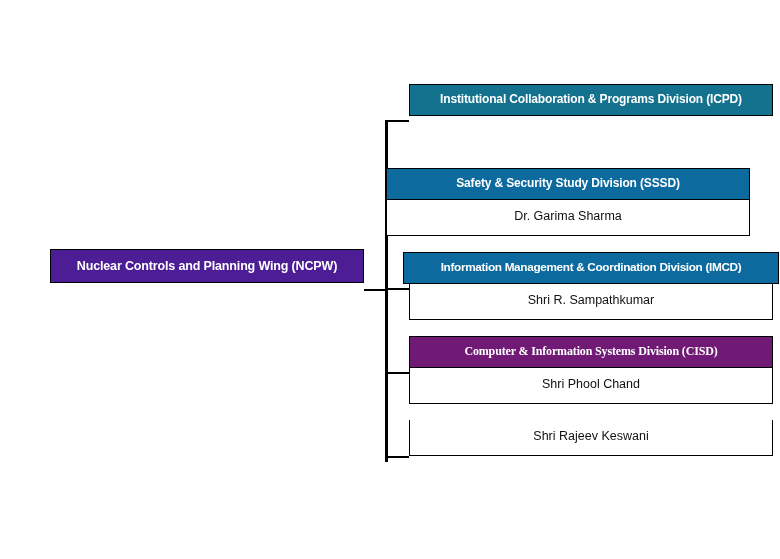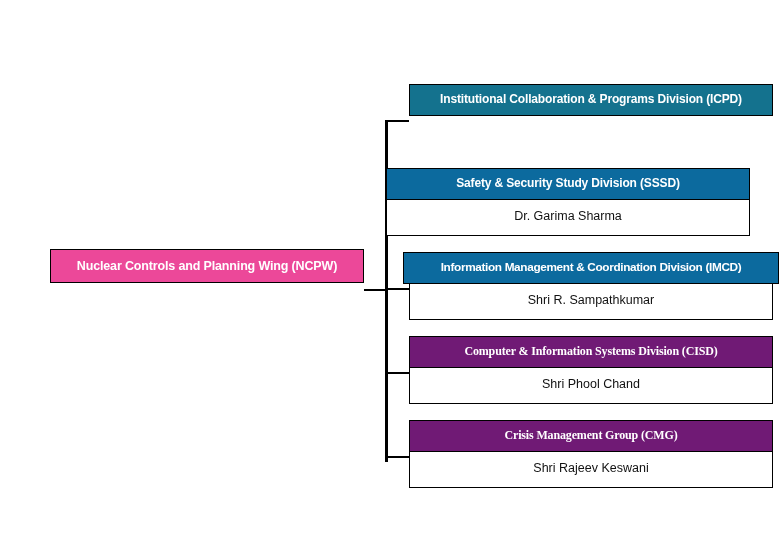--- a/index.html
+++ b/index.html
@@ -54,21 +54,21 @@
   }
 
   
   .root {
     left: 50px;
     top: 249px;
     width: 314px;
   }
   .root .node-header {
     height: 34px;
-    background: #ec4899;
+    background: #4c1d95;
     font-size: 12.5px;
   }
   .root .node-body {
     height: 62px;
     padding-top: 11px;
   }
 
   
   .child { width: 364px; }
   .child .node-header { height: 32px; }
@@ -148,15 +148,14 @@
   <div class="node-header hdr-blue">Information Management &amp; Coordination Division (IMCD)</div>
   <div class="node-body">Shri R. Sampathkumar</div>
 </div>
 
 <div class="node child child-3">
   <div class="node-header hdr-green">Computer &amp; Information Systems Division (CISD)</div>
   <div class="node-body">Shri Phool Chand</div>
 </div>
 
 <div class="node child child-4">
-  <div class="node-header hdr-green">Crisis Management Group (CMG)</div>
   <div class="node-body">Shri Rajeev Keswani</div>
 </div>
 
 </body></html>

